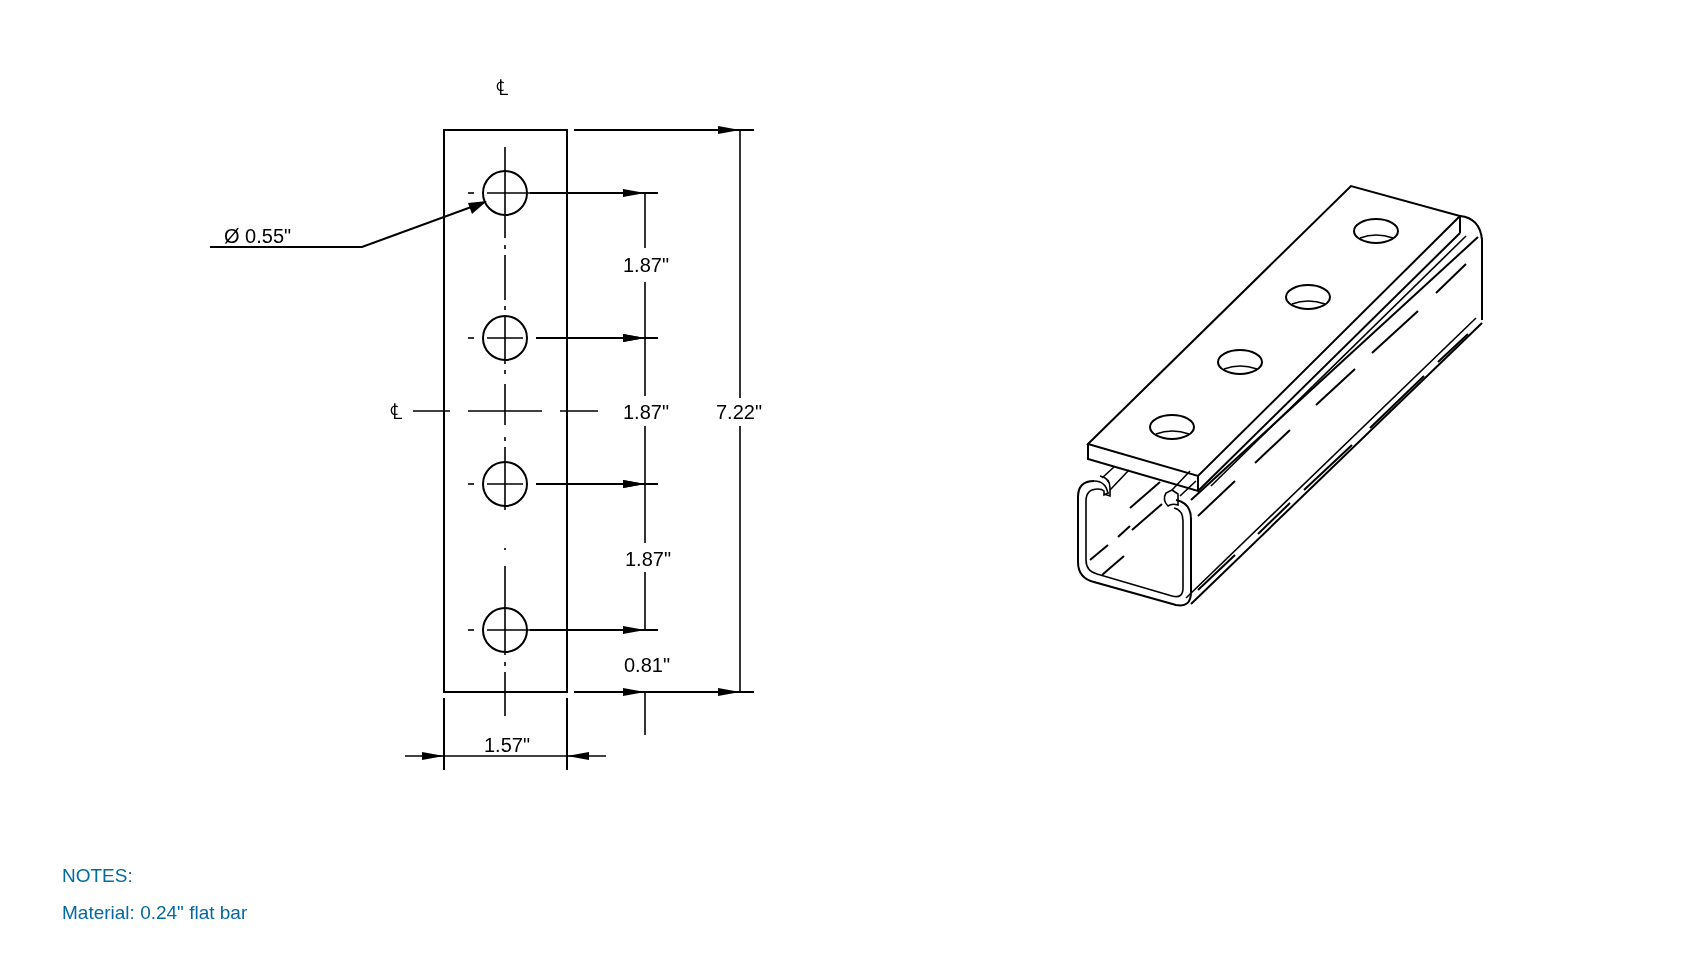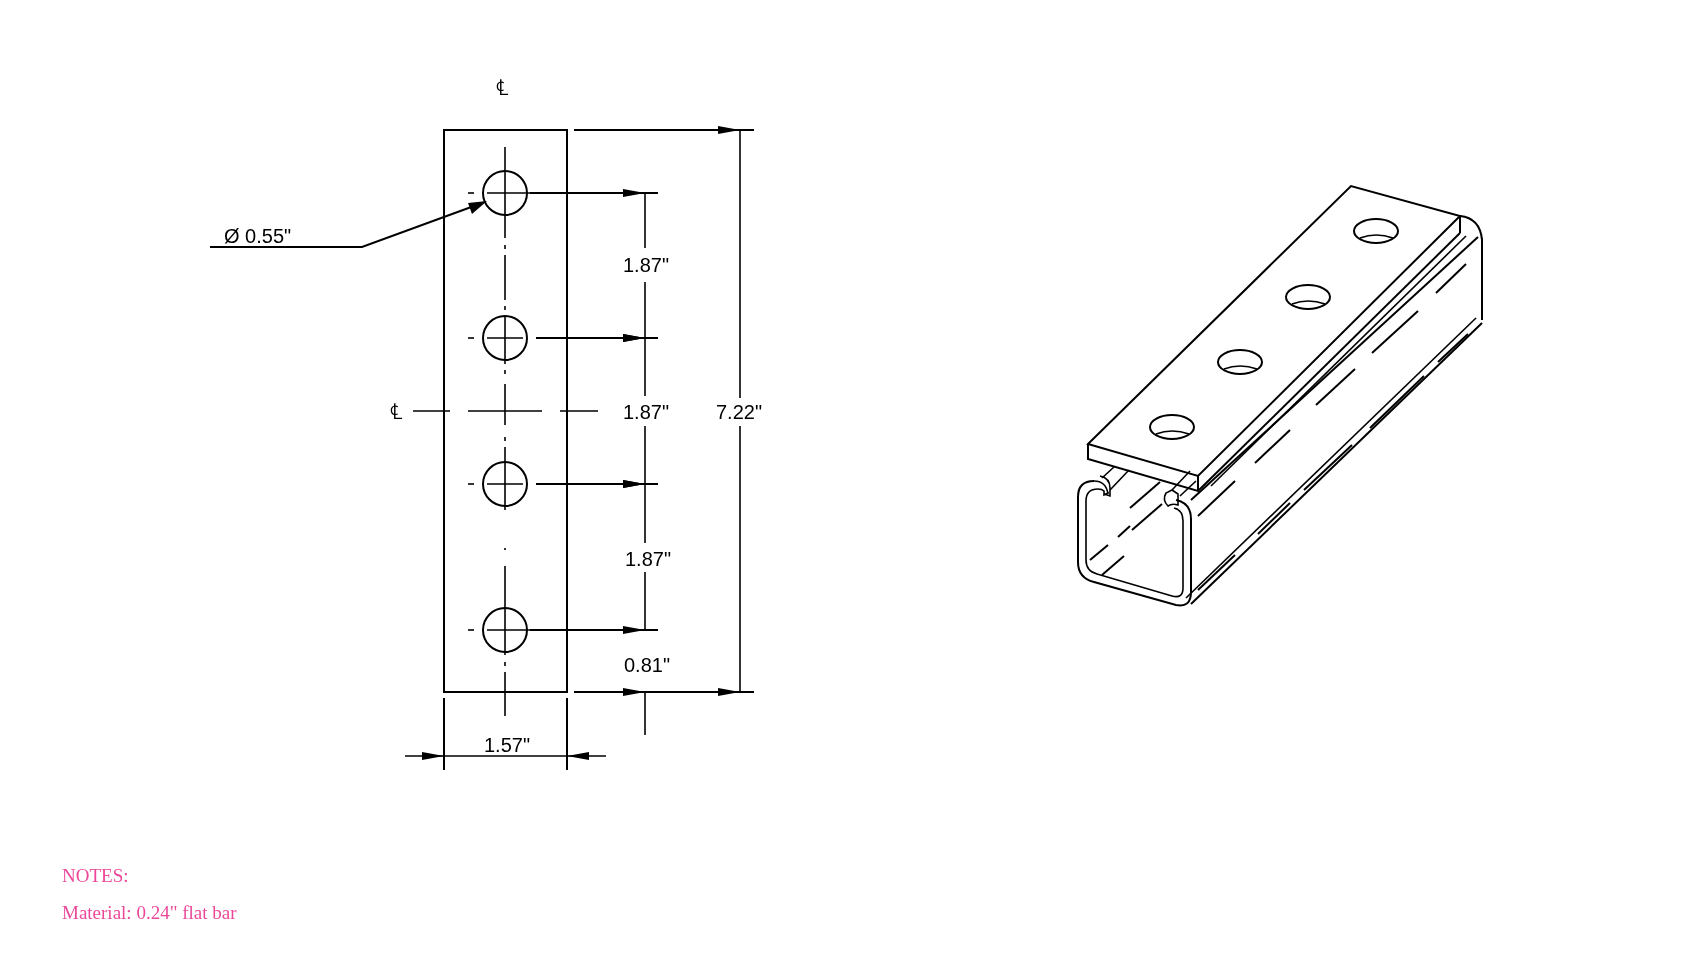--- a/index.html
+++ b/index.html
@@ -3,21 +3,21 @@
   <meta charset="utf-8">
   <style>
     html, body { margin: 0; padding: 0; background: #ffffff; }
     body { width: 1693px; height: 979px; position: relative; overflow: hidden; font-family: "Liberation Sans", sans-serif; }
     svg.drawing { position: absolute; left: 0; top: 0; width: 1693px; height: 979px; }
     .ln { stroke: #000; stroke-width: 2; fill: none; }
     .ln-thin { stroke: #000; stroke-width: 1.6; fill: none; }
     .dash { stroke: #000; stroke-width: 2; fill: none; }
     .dimtxt { font-family: "Liberation Sans", sans-serif; font-size: 20px; fill: #000; }
     .cl { font-family: "Liberation Sans", sans-serif; font-size: 22px; fill: #000; }
-    .notes { position: absolute; left: 62px; font-family: Liberation Serif, serif; font-size: 19px; color: #ec4899; white-space: pre; }
+    .notes { position: absolute; left: 62px; font-family: Liberation Sans, sans-serif; font-size: 19px; color: #0369a1; white-space: pre; }
     .notes-title { top: 865px; }
     .notes-line { top: 902px; }
   </style>
 </head>
 <body>
 
 <svg class="drawing" viewBox="0 0 1693 979" xmlns="http://www.w3.org/2000/svg">
   <defs>
     <marker id="arr" markerWidth="10" markerHeight="22" refX="5" refY="0" orient="auto" markerUnits="userSpaceOnUse">
       <path d="M1,22 L5,0 L9,22 Z" fill="#000"></path>

